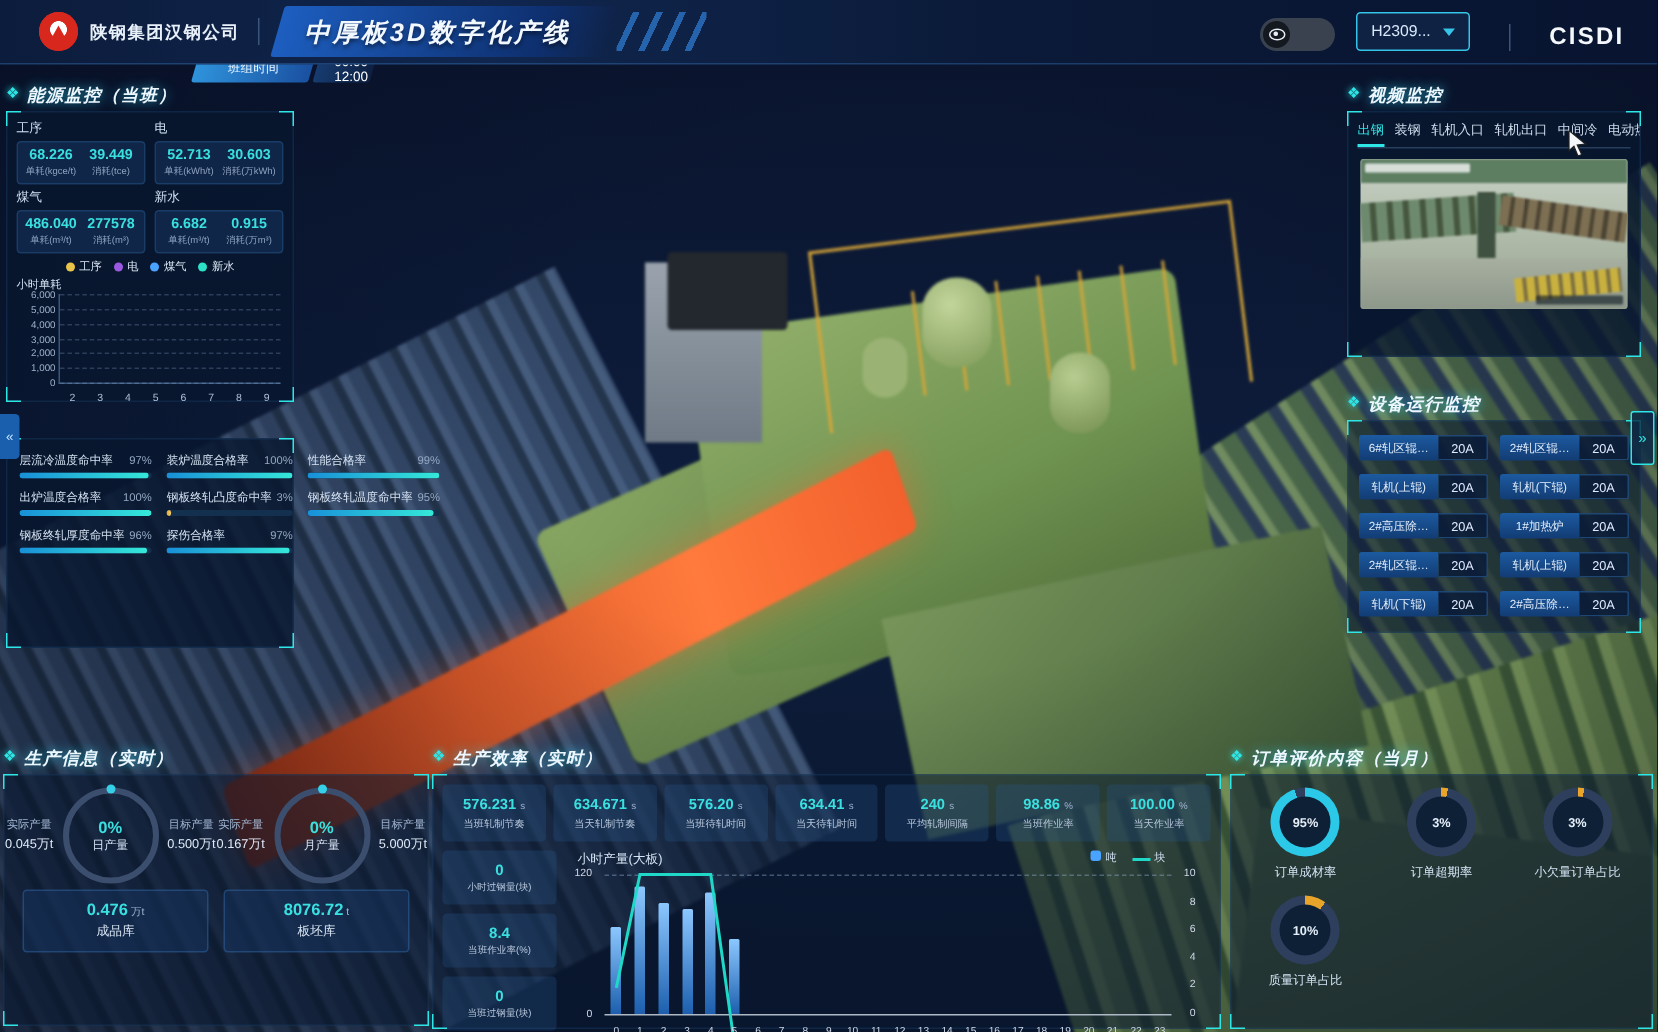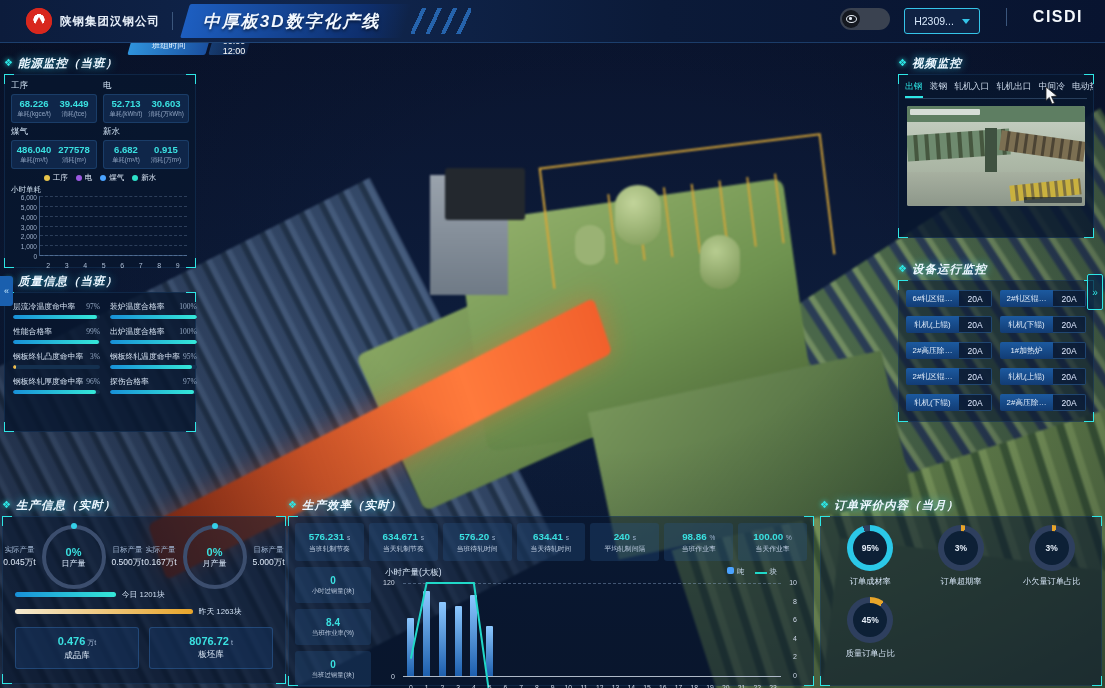--- a/index.html
+++ b/index.html
@@ -43,21 +43,21 @@
     box-shadow:0 0 0 2px #d8281e inset;display:flex;align-items:center;justify-content:center;}
   .logo i{width:0;height:0;border-left:5px solid transparent;border-right:5px solid transparent;border-bottom:9px solid #d8281e;}
   .company{color:#e8f0fa;font-size:11.5px;font-weight:700;letter-spacing:1px;margin-left:8px;}
   .hdiv{width:1px;height:18px;background:#3b567c;margin:0 12px;}
   .titleplate{position:relative;height:34px;display:flex;align-items:center;padding:0 26px 0 18px;
     background:linear-gradient(90deg,#1d5ec0,#0e2f6e 80%,rgba(14,47,110,0));transform:skewX(-16deg);border-radius:2px;}
   .titleplate>span{transform:skewX(16deg);font-style:italic;font-weight:900;font-size:17px;color:#f2f8ff;
     letter-spacing:2px;text-shadow:0 2px 3px rgba(0,0,0,.5);}
   .slashes{width:60px;height:26px;margin-left:4px;
     background:repeating-linear-gradient(115deg,transparent 0 10px,#2f7fd8 10px 14px);opacity:.7;}
-  .hright{margin-left:auto;display:flex;align-items:flex-start;gap:14px;padding-right:22px;}
+  .hright{margin-left:auto;display:flex;align-items:flex-end;gap:14px;padding-right:22px;}
   .toggle{width:50px;height:22px;border-radius:11px;background:#3a4250;position:relative;cursor:pointer;}
   .knob{position:absolute;left:2px;top:2px;width:18px;height:18px;border-radius:50%;background:#14181f;
     display:flex;align-items:center;justify-content:center;}
   .eye{width:9px;height:6px;border:1.3px solid #e6edf5;border-radius:50%;position:relative;}
   .eye::after{content:"";position:absolute;left:2.4px;top:1px;width:2.6px;height:2.6px;border-radius:50%;background:#e6edf5;}
   .select{height:24px;border:1px solid #35c4e8;border-radius:3px;background:rgba(18,40,74,.7);
     color:#d8e8fa;font-size:10.5px;display:flex;align-items:center;gap:8px;padding:0 9px;cursor:pointer;}
   .caret{width:0;height:0;border-left:4px solid transparent;border-right:4px solid transparent;border-top:5px solid #35c4e8;}
   .brand{color:#f4f8fc;font-weight:900;font-size:16px;letter-spacing:1.5px;}
   
@@ -90,21 +90,21 @@
   .ectitle{position:absolute;left:2px;top:0;font-size:7.5px;color:#cfe0f0;}
   .eplot{position:absolute;left:30px;right:4px;top:11px;bottom:13px;border-left:1px solid #3a567c;border-bottom:1px solid #3a567c;}
   .gline{position:absolute;left:0;right:0;height:0;border-top:1px dashed rgba(140,170,205,.28);}
   .ylab{position:absolute;right:calc(100% + 3px);transform:translateY(-50%);font-size:6.5px;color:#9fb2cc;white-space:nowrap;}
   .egroups{position:absolute;inset:0;display:flex;align-items:flex-end;justify-content:space-around;}
   .egroup{display:flex;align-items:flex-end;gap:1px;}
   .ebar{width:3px;border-radius:1px 1px 0 0;}
   .exlabs{position:absolute;left:30px;right:4px;bottom:0;display:flex;justify-content:space-around;font-size:7px;color:#aebfd6;}
   
   #quality{left:4px;top:272px;width:192px;height:160px;}
-  .qgrid{display:grid;grid-template-columns:1fr 1fr;gap:7px 10px;padding:8px 8px 0;font-family:Liberation Serif, serif;}
+  .qgrid{display:grid;grid-template-columns:1fr 1fr 1fr;gap:7px 10px;padding:8px 8px 0;}
   .qrow{display:flex;justify-content:space-between;align-items:baseline;}
   .qlabel{font-size:7.8px;color:#d5e2f2;white-space:nowrap;overflow:hidden;}
   .qval{font-size:7.5px;color:#93a7c2;margin-left:3px;}
   .qtrack{height:4px;background:#14304f;border-radius:2px;margin-top:3px;overflow:hidden;}
   .qtrack i{display:block;height:100%;border-radius:2px;}
   
   #linestatus{left:420px;top:76px;width:258px;height:62px;background:rgba(8,28,58,.85);
     border:1px solid rgba(60,140,210,.55);border-radius:3px;z-index:25;display:flex;align-items:center;}
   .lsleft{width:108px;padding-left:14px;}
   .lsname{font-size:13px;font-weight:700;color:#f0f6ff;letter-spacing:2px;}
@@ -423,24 +423,20 @@
             <span>6</span>
             <span>7</span>
             <span>8</span>
             <span>9</span>
           </div>
       </div>
     </div>
   </div>
 
   <div class="panel" id="quality">
-    <div class="ptitle">
-        <span class="dmd">❖</span>
-      <span class="ptxt">质量信息（当班）</span>
-      </div>
     <div class="pbody">
       <i class="ck tl"></i>
         <i class="ck tr"></i>
         <i class="ck bl"></i>
         <i class="ck br"></i>
       <div class="qgrid" id="quality-grid">
           <div class="qitem">
             <div class="qrow">
               <span class="qlabel">层流冷温度命中率</span>
               <span class="qval">97%</span>
@@ -669,30 +665,20 @@
               <div class="gv">0.167万t</div>
             </div>
             <div class="ring0">
               <div class="pct">0%</div>
               <div class="nm">月产量</div>
             </div>
             <div class="gtext">
               <div class="gl">目标产量</div>
               <div class="gv">5.000万t</div>
             </div>
-          </div>
-        </div>
-      <div id="stock-bars">
-          <div class="sbar">
-            <i class="bar" style="width: 100.8px; background: linear-gradient(90deg, rgb(24, 144, 216), rgb(53, 232, 216));"></i>
-            <span class="txt">今日 1201块</span>
-          </div>
-          <div class="sbar">
-            <i class="bar" style="width: 177.6px; background: linear-gradient(90deg, rgb(245, 234, 208), rgb(232, 165, 42));"></i>
-            <span class="txt">昨天 1263块</span>
           </div>
         </div>
       <div class="sboxes" id="stock-boxes">
           <div class="sbox">
             <div class="v">0.476<small>万t</small></div>
             <div class="l">成品库</div>
           </div>
           <div class="sbox">
             <div class="v">8076.72<small>t</small></div>
             <div class="l">板坯库</div>
@@ -912,21 +898,21 @@
             <div class="donut" style="background: conic-gradient(rgb(232, 165, 42) 0deg, rgb(232, 165, 42) 3%, rgb(46, 63, 94) 3%, rgb(46, 63, 94) 100%);">
               <div class="hole">
                 <span>3%</span>
               </div>
             </div>
             <div class="olabel">小欠量订单占比</div>
           </div>
           <div class="oring">
             <div class="donut" style="background: conic-gradient(rgb(232, 165, 42) 0deg, rgb(232, 165, 42) 10%, rgb(46, 63, 94) 10%, rgb(46, 63, 94) 100%);">
               <div class="hole">
-                <span>45%</span>
+                <span>10%</span>
               </div>
             </div>
             <div class="olabel">质量订单占比</div>
           </div>
         </div>
     </div>
   </div>
 
   <div class="edgeR">»</div>
   <div class="edgeL">«</div>

